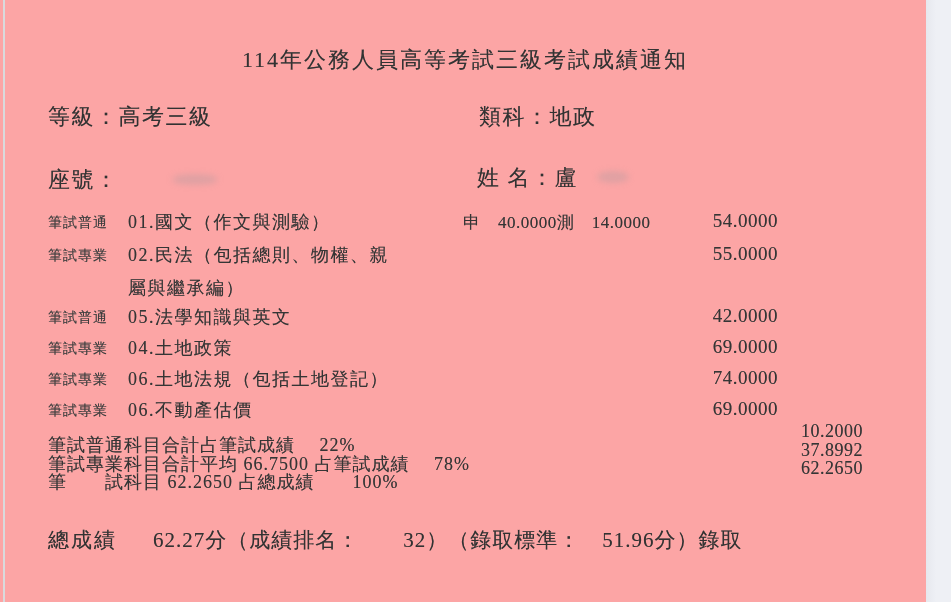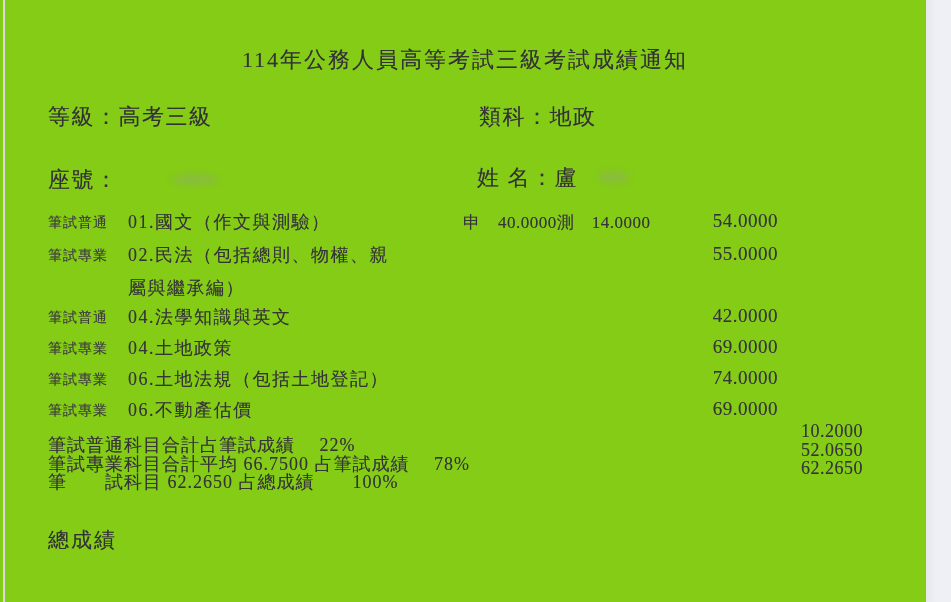--- a/index.html
+++ b/index.html
@@ -1,19 +1,19 @@
 <!DOCTYPE html>
 <html><head>
 <meta charset="utf-8">
 <style>
   html,body { margin:0; padding:0; background:#ffffff; }
   .page {
     position:relative;
     width:951px; height:602px;
-    background:#84cc16;
+    background:#fca5a5;
     overflow:hidden;
     font-family:"Liberation Serif","DejaVu Serif",serif;
     color:#3a3a3a;
     text-shadow:0 0 0.6px rgba(80,80,80,0.55);
   }
   .edge-left {
     position:absolute; left:3px; top:0; width:2px; height:602px;
     background:#d9dadc;
   }
   .edge-right {
@@ -104,21 +104,21 @@
   </div>
       <div class="srow" style="top: 243px;">
     <span class="col-type">筆試專業</span>
     <span class="col-name">02.民法（包括總則、物權、親</span>
     <span class="col-name2">屬與繼承編）</span>
 
     <span class="col-score">55.0000</span>
   </div>
       <div class="srow" style="top: 305px;">
     <span class="col-type">筆試普通</span>
-    <span class="col-name">04.法學知識與英文</span>
+    <span class="col-name">05.法學知識與英文</span>
 
     <span class="col-score">42.0000</span>
   </div>
       <div class="srow" style="top: 336px;">
     <span class="col-type">筆試專業</span>
     <span class="col-name">04.土地政策</span>
 
     <span class="col-score">69.0000</span>
   </div>
       <div class="srow" style="top: 367px;">
@@ -134,24 +134,25 @@
     <span class="col-score">69.0000</span>
   </div>
     </div>
   <div id="summaries">
       <div class="mrow" style="top: 421px;">
     <span class="m-text">筆試普通科目合計占筆試成績　 22%</span>
     <span class="col-score">10.2000</span>
   </div>
       <div class="mrow" style="top: 440px;">
     <span class="m-text">筆試專業科目合計平均 66.7500 占筆試成績　 78%</span>
-    <span class="col-score">52.0650</span>
+    <span class="col-score">37.8992</span>
   </div>
       <div class="mrow" style="top: 458px;">
     <span class="m-text">筆　　試科目 62.2650 占總成績　　100%</span>
     <span class="col-score">62.2650</span>
   </div>
     </div>
 
   <div class="total-row">
     <span class="total-label">總成績</span>
+    <span class="total-value">62.27分（成績排名：　　32）（錄取標準：　51.96分）錄取</span>
   </div>
 </div>
 
 </body></html>

